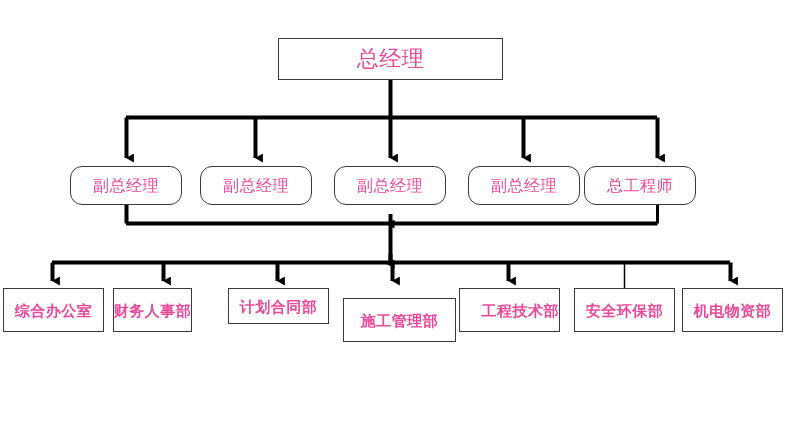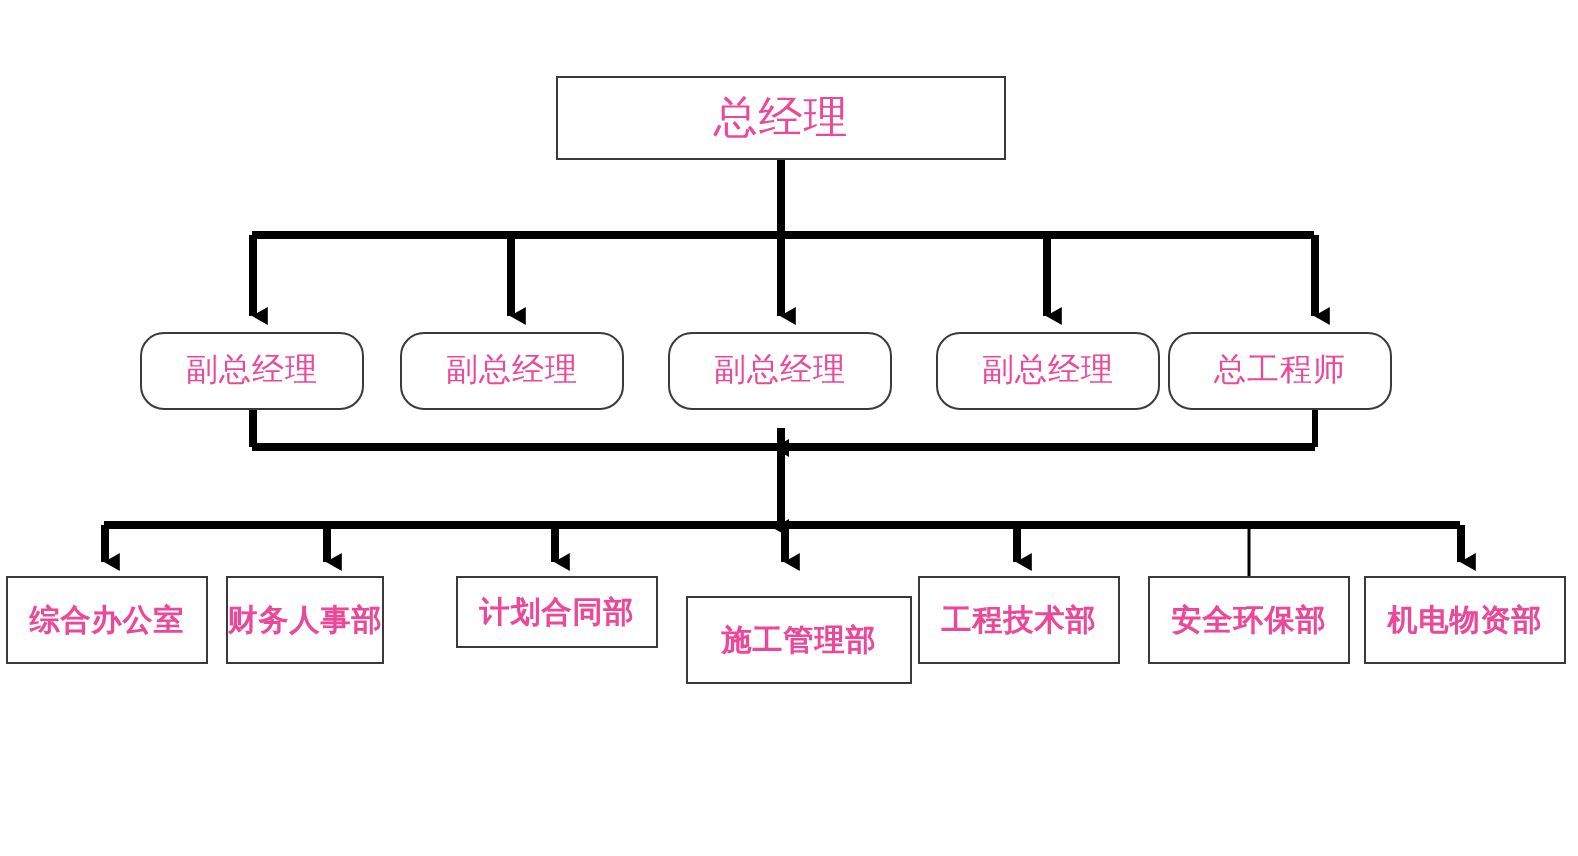--- a/index.html
+++ b/index.html
@@ -147,21 +147,21 @@
   </div>
 
   <div class="node-box level-3" style="left:228px; top:288px; width:101px; height:36px;">
     <span class="node-label">计划合同部</span>
   </div>
 
   <div class="node-box level-3" style="left:343px; top:282px; width:113px; height:44px;margin-top:16px;">
     <span class="node-label">施工管理部</span>
   </div>
 
-  <div class="node-box level-3" style="left:459px; top:288px; width:101px; height:44px;">
+  <div class="node-box level-3" style="left:459px; top:288px; width:101px; height:44px;justify-content:flex-end;">
     <span class="node-label">工程技术部</span>
   </div>
 
   <div class="node-box level-3" style="left:682px; top:288px; width:101px; height:44px;">
     <span class="node-label">机电物资部</span>
   </div>
 
   <div class="node-box level-3" style="left:574px; top:288px; width:101px; height:44px;">
     <span class="node-label">安全环保部</span>
   </div>

